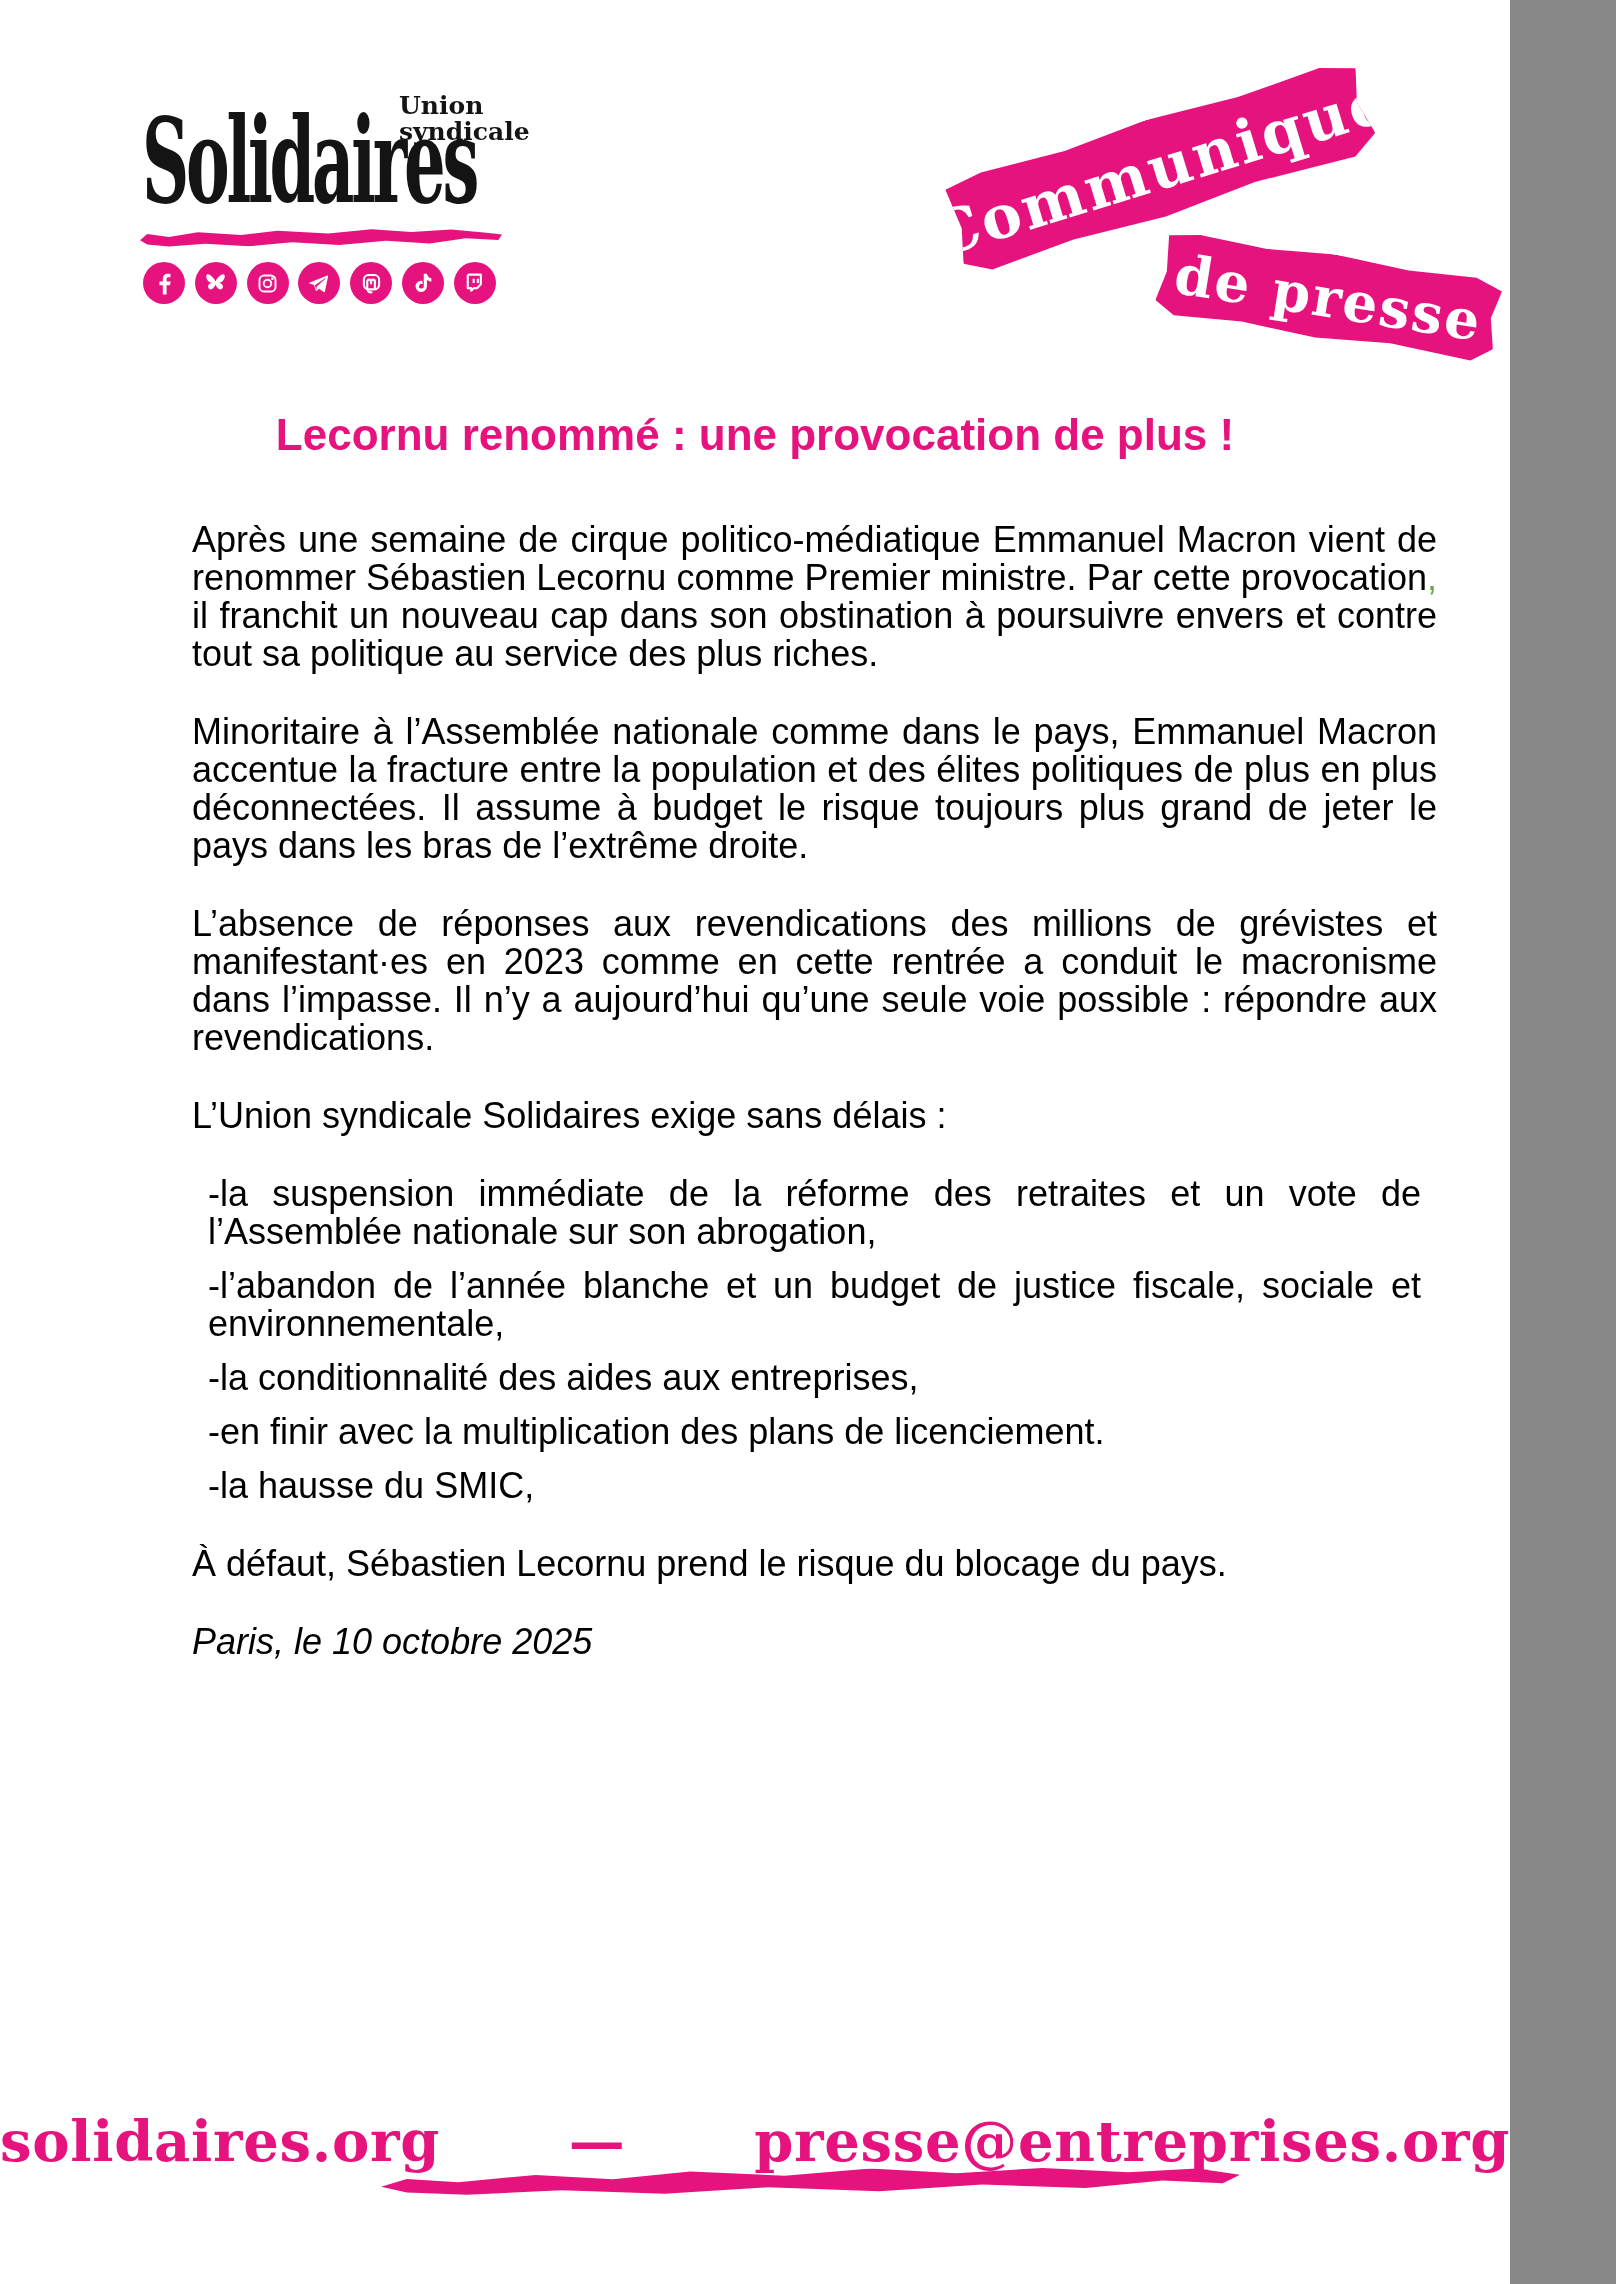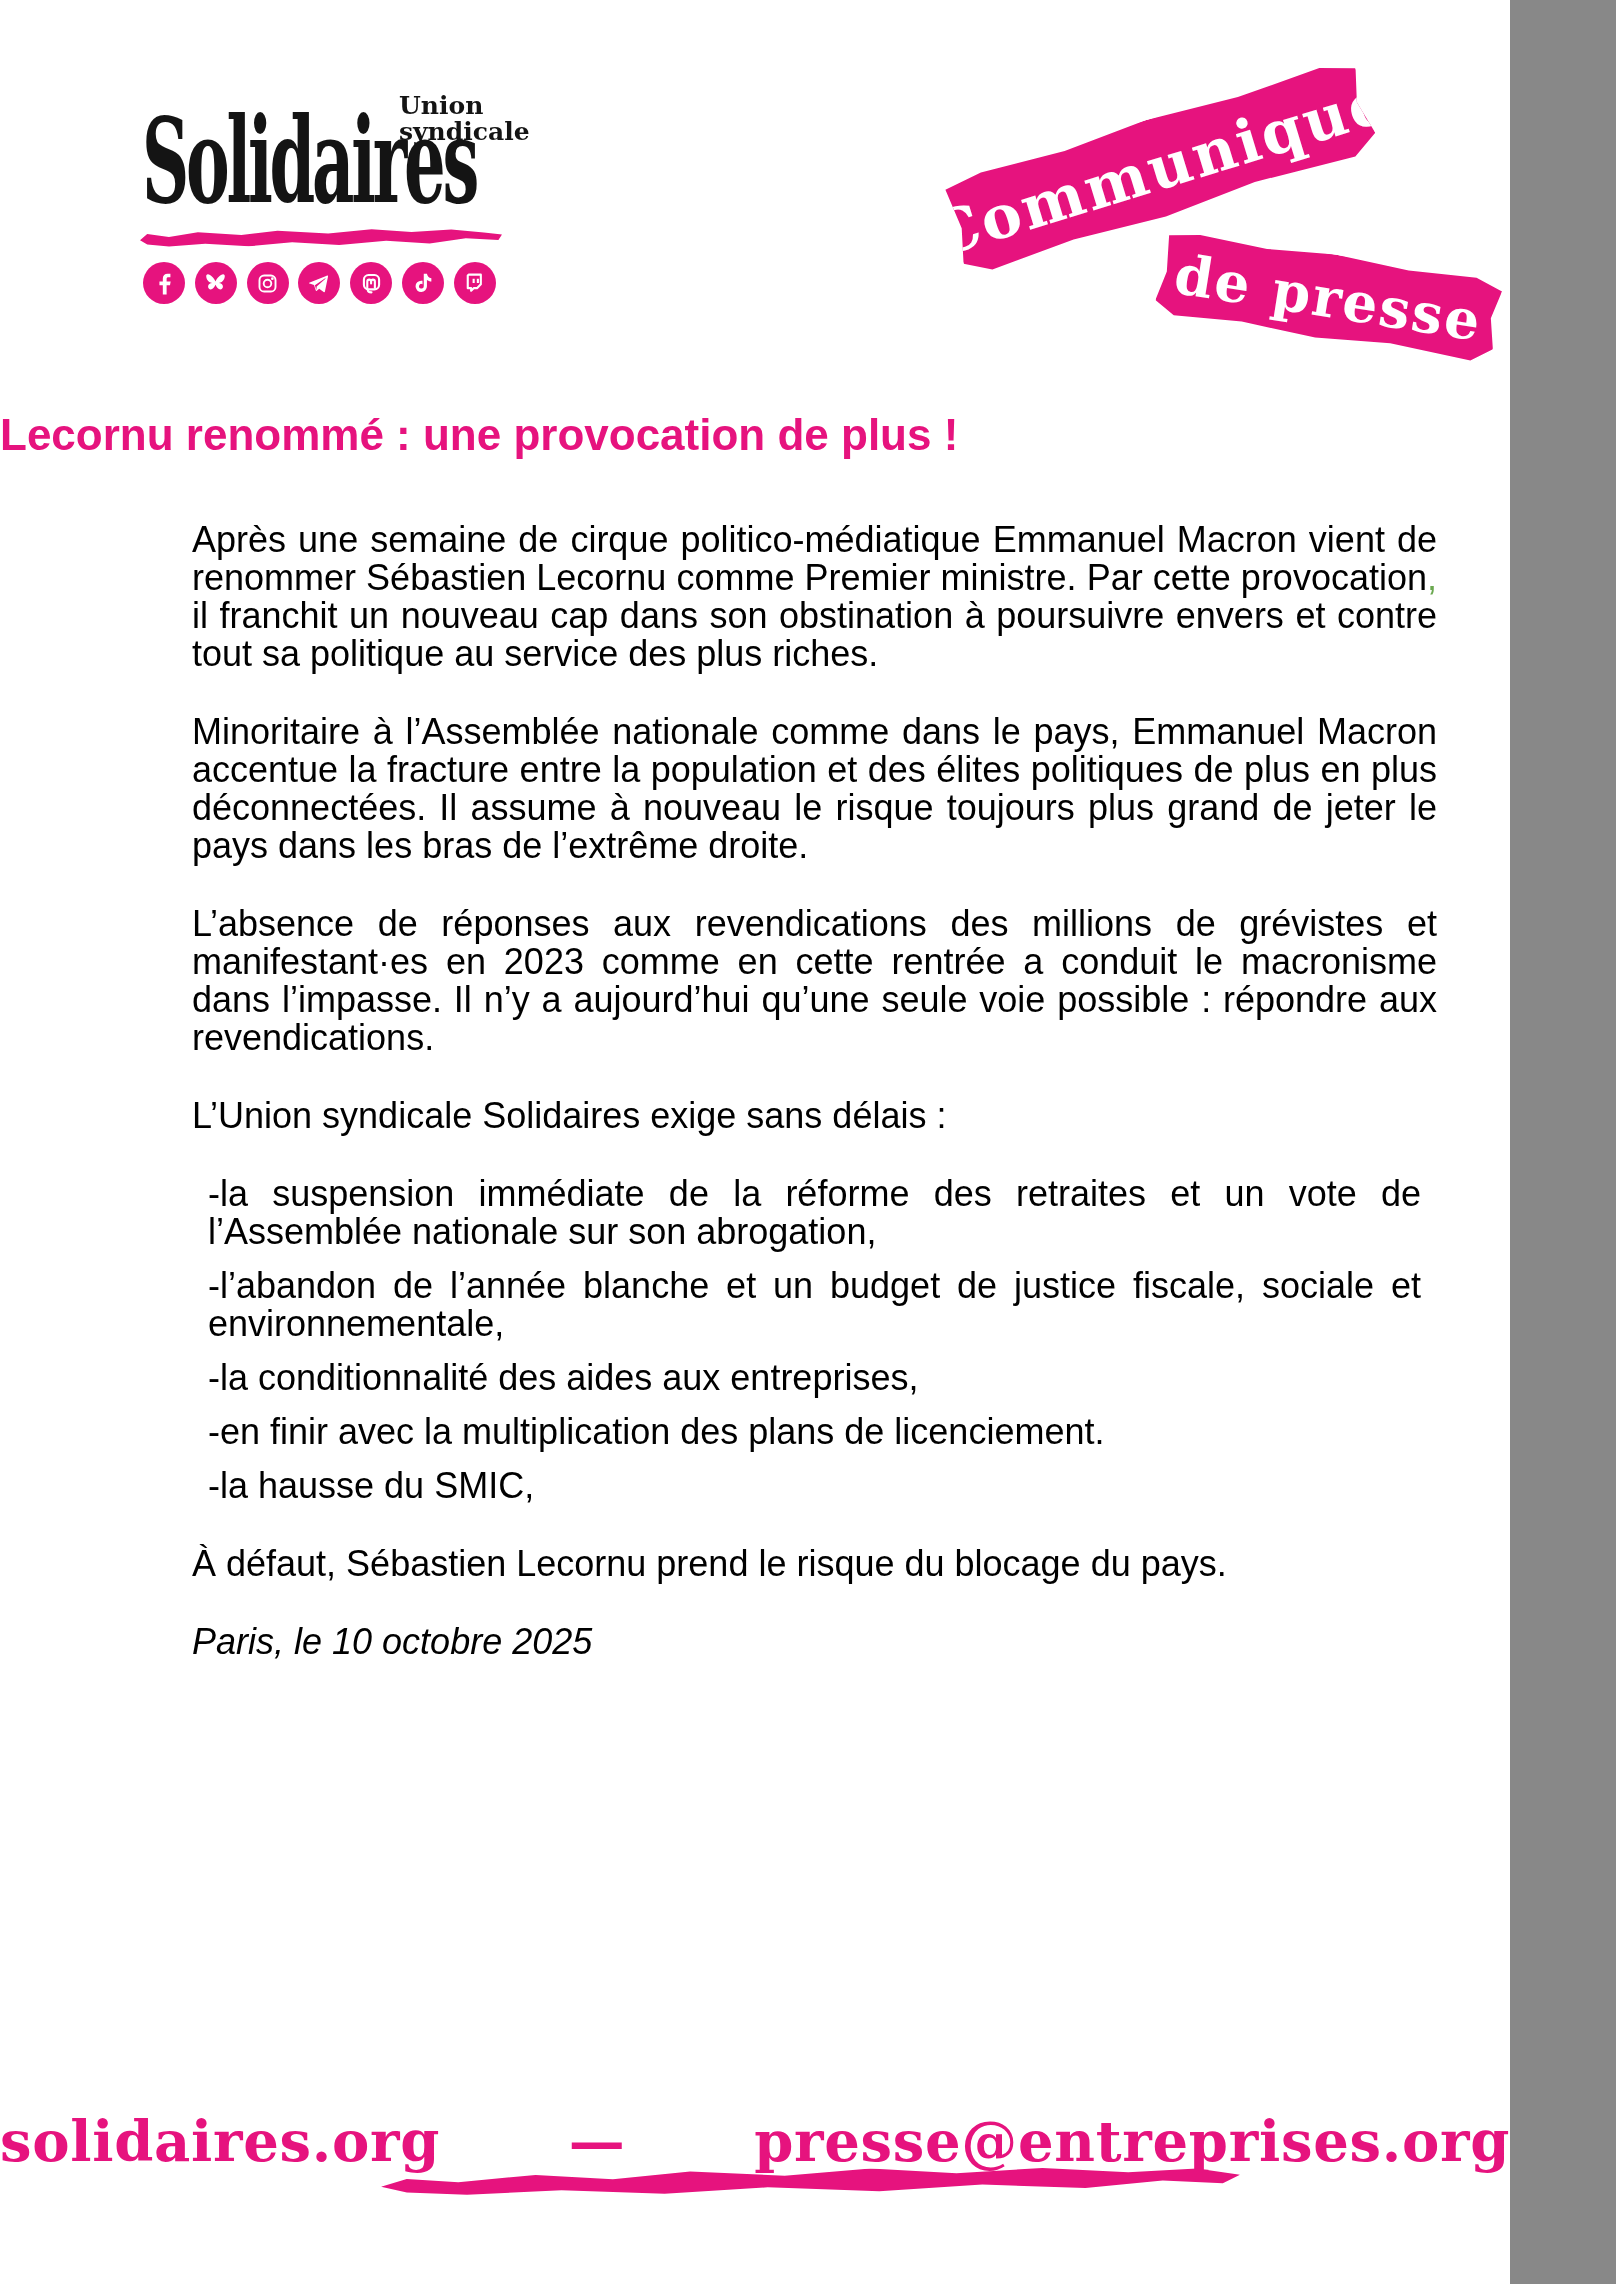--- a/index.html
+++ b/index.html
@@ -56,20 +56,21 @@
     font-size:60px;letter-spacing:2.6px;
   }
   .stamp-2{
     left:1158px;top:254px;width:341px;height:86px;
     transform:rotate(9deg);
     font-size:55px;letter-spacing:2px;
   }
   
   .doc-title{
     position:absolute;left:0;top:374px;width:100%;
+    text-align:center;
     font-weight:bold;font-size:44px;line-height:63px;
     color:var(--pink);
   }
   
   .content{
     position:absolute;left:192px;top:521px;width:1245px;
     font-size:36px;line-height:38px;color:#000000;
     text-align:justify;
   }
   .content p{margin:0 0 40px 0;}
@@ -146,21 +147,21 @@
     </div>
   </div>
 
   <div class="stamp stamp-1">Communiqué</div>
   <div class="stamp stamp-2">de presse</div>
 
   <h1 class="doc-title">Lecornu renommé : une provocation de plus !</h1>
 
   <div class="content">
     <p><span>Après une semaine de cirque politico-médiatique Emmanuel Macron vient de renommer Sébastien Lecornu comme Premier ministre. Par cette provocation</span><span class="green-comma">,</span><span> il franchit un nouveau cap dans son obstination à poursuivre envers et contre tout sa politique au service des plus riches.</span></p>
-    <p>Minoritaire à l’Assemblée nationale comme dans le pays, Emmanuel Macron accentue la fracture entre la population et des élites politiques de plus en plus déconnectées. Il assume à nouveau le risque toujours plus grand de jeter le pays dans les bras de l’extrême droite.</p>
+    <p>Minoritaire à l’Assemblée nationale comme dans le pays, Emmanuel Macron accentue la fracture entre la population et des élites politiques de plus en plus déconnectées. Il assume à budget le risque toujours plus grand de jeter le pays dans les bras de l’extrême droite.</p>
     <p>L’absence de réponses aux revendications des millions de grévistes et manifestant·es en 2023 comme en cette rentrée a conduit le macronisme dans l’impasse. Il n’y a aujourd’hui qu’une seule voie possible : répondre aux revendications.</p>
     <p>L’Union syndicale Solidaires exige sans délais :</p>
     <div class="demands">
       <p>-la suspension immédiate de la réforme des retraites et un vote de l’Assemblée nationale sur son abrogation,</p>
       <p>-l’abandon de l’année blanche et un budget de justice fiscale, sociale et environnementale,</p>
       <p>-la conditionnalité des aides aux entreprises,</p>
       <p>-en finir avec la multiplication des plans de licenciement.</p>
       <p>-la hausse du SMIC,</p>
     </div>
     <p>À défaut, Sébastien Lecornu prend le risque du blocage du pays.</p>

